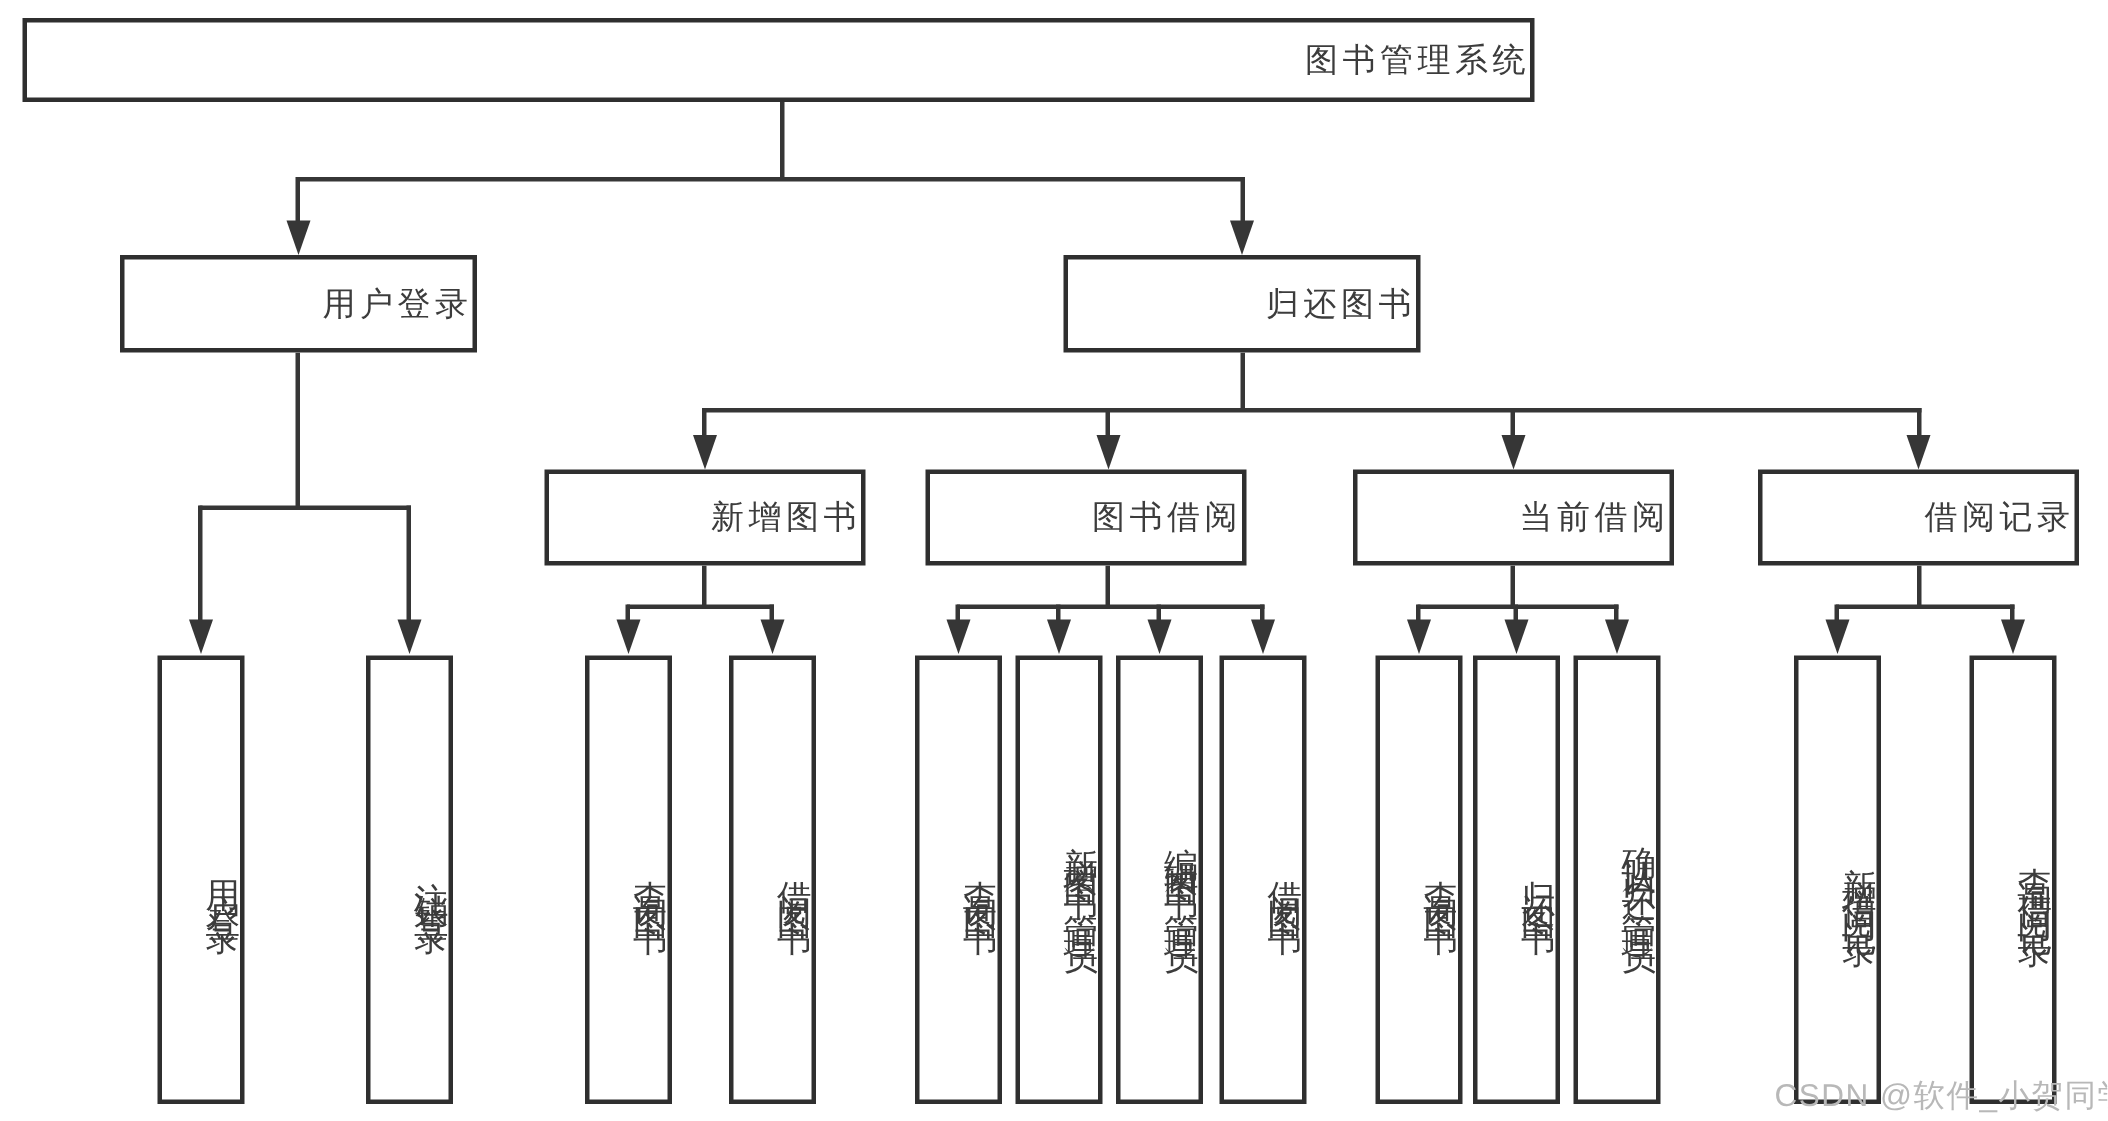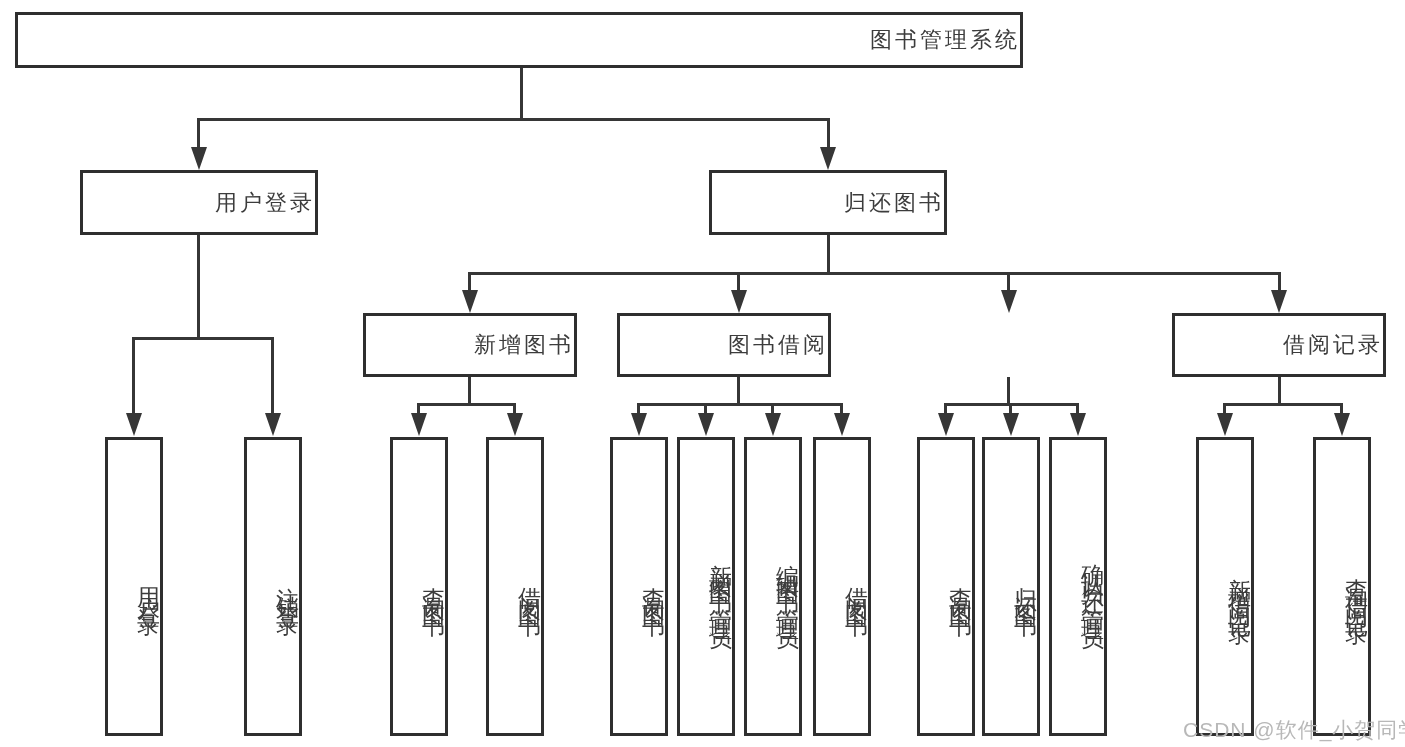--- a/index.html
+++ b/index.html
@@ -112,20 +112,23 @@
   <div class="arrow" style="left:1001px; top:290px;"></div>
   <div class="vline" style="left:1278px; top:272px; height:20px;"></div>
   <div class="arrow" style="left:1271px; top:290px;"></div>
 
   <div class="box" style="left:363px; top:313px; width:214px; height:64px;">
     <span>新增图书</span>
   </div>
   <div class="box" style="left:617px; top:313px; width:214px; height:64px;">
     <span>图书借阅</span>
   </div>
+  <div class="box" style="left:902px; top:313px; width:214px; height:64px;">
+    <span>当前借阅</span>
+  </div>
   <div class="box" style="left:1172px; top:313px; width:214px; height:64px;">
     <span>借阅记录</span>
   </div>
 
   <div class="vline" style="left:468px; top:377px; height:28px;"></div>
   <div class="hline" style="left:418px; top:403px; width:98px;"></div>
   <div class="vline" style="left:417px; top:403px; height:11px;"></div>
   <div class="arrow" style="left:411px; top:413px;"></div>
   <div class="vline" style="left:513px; top:403px; height:11px;"></div>
   <div class="arrow" style="left:507px; top:413px;"></div>

